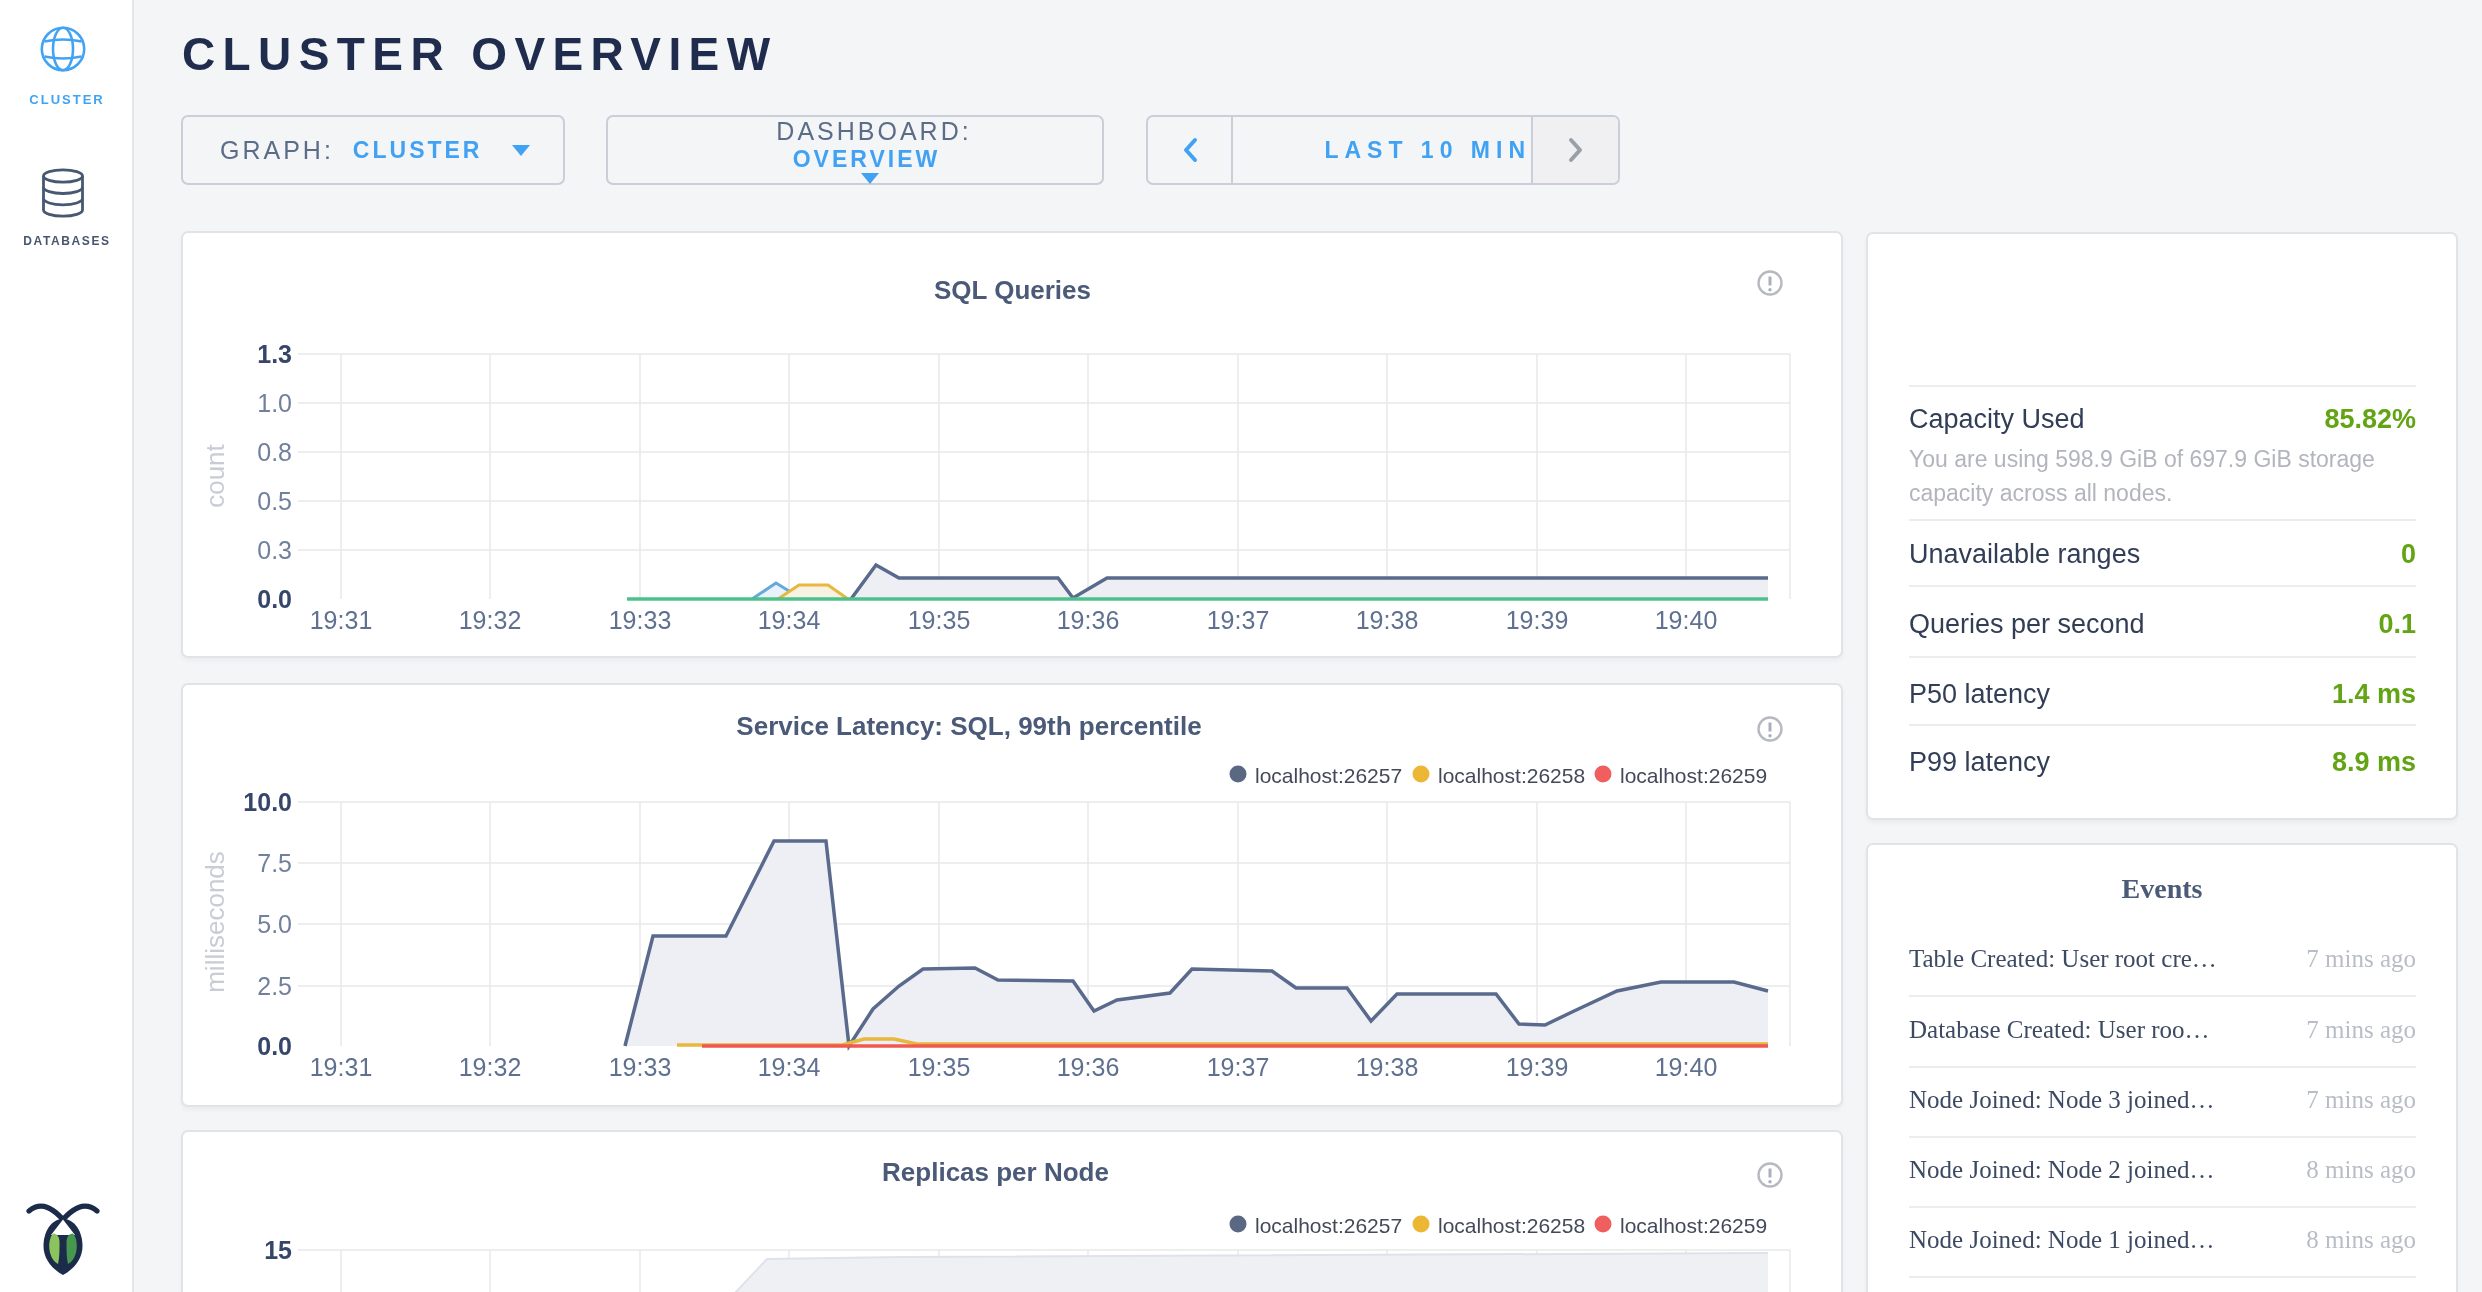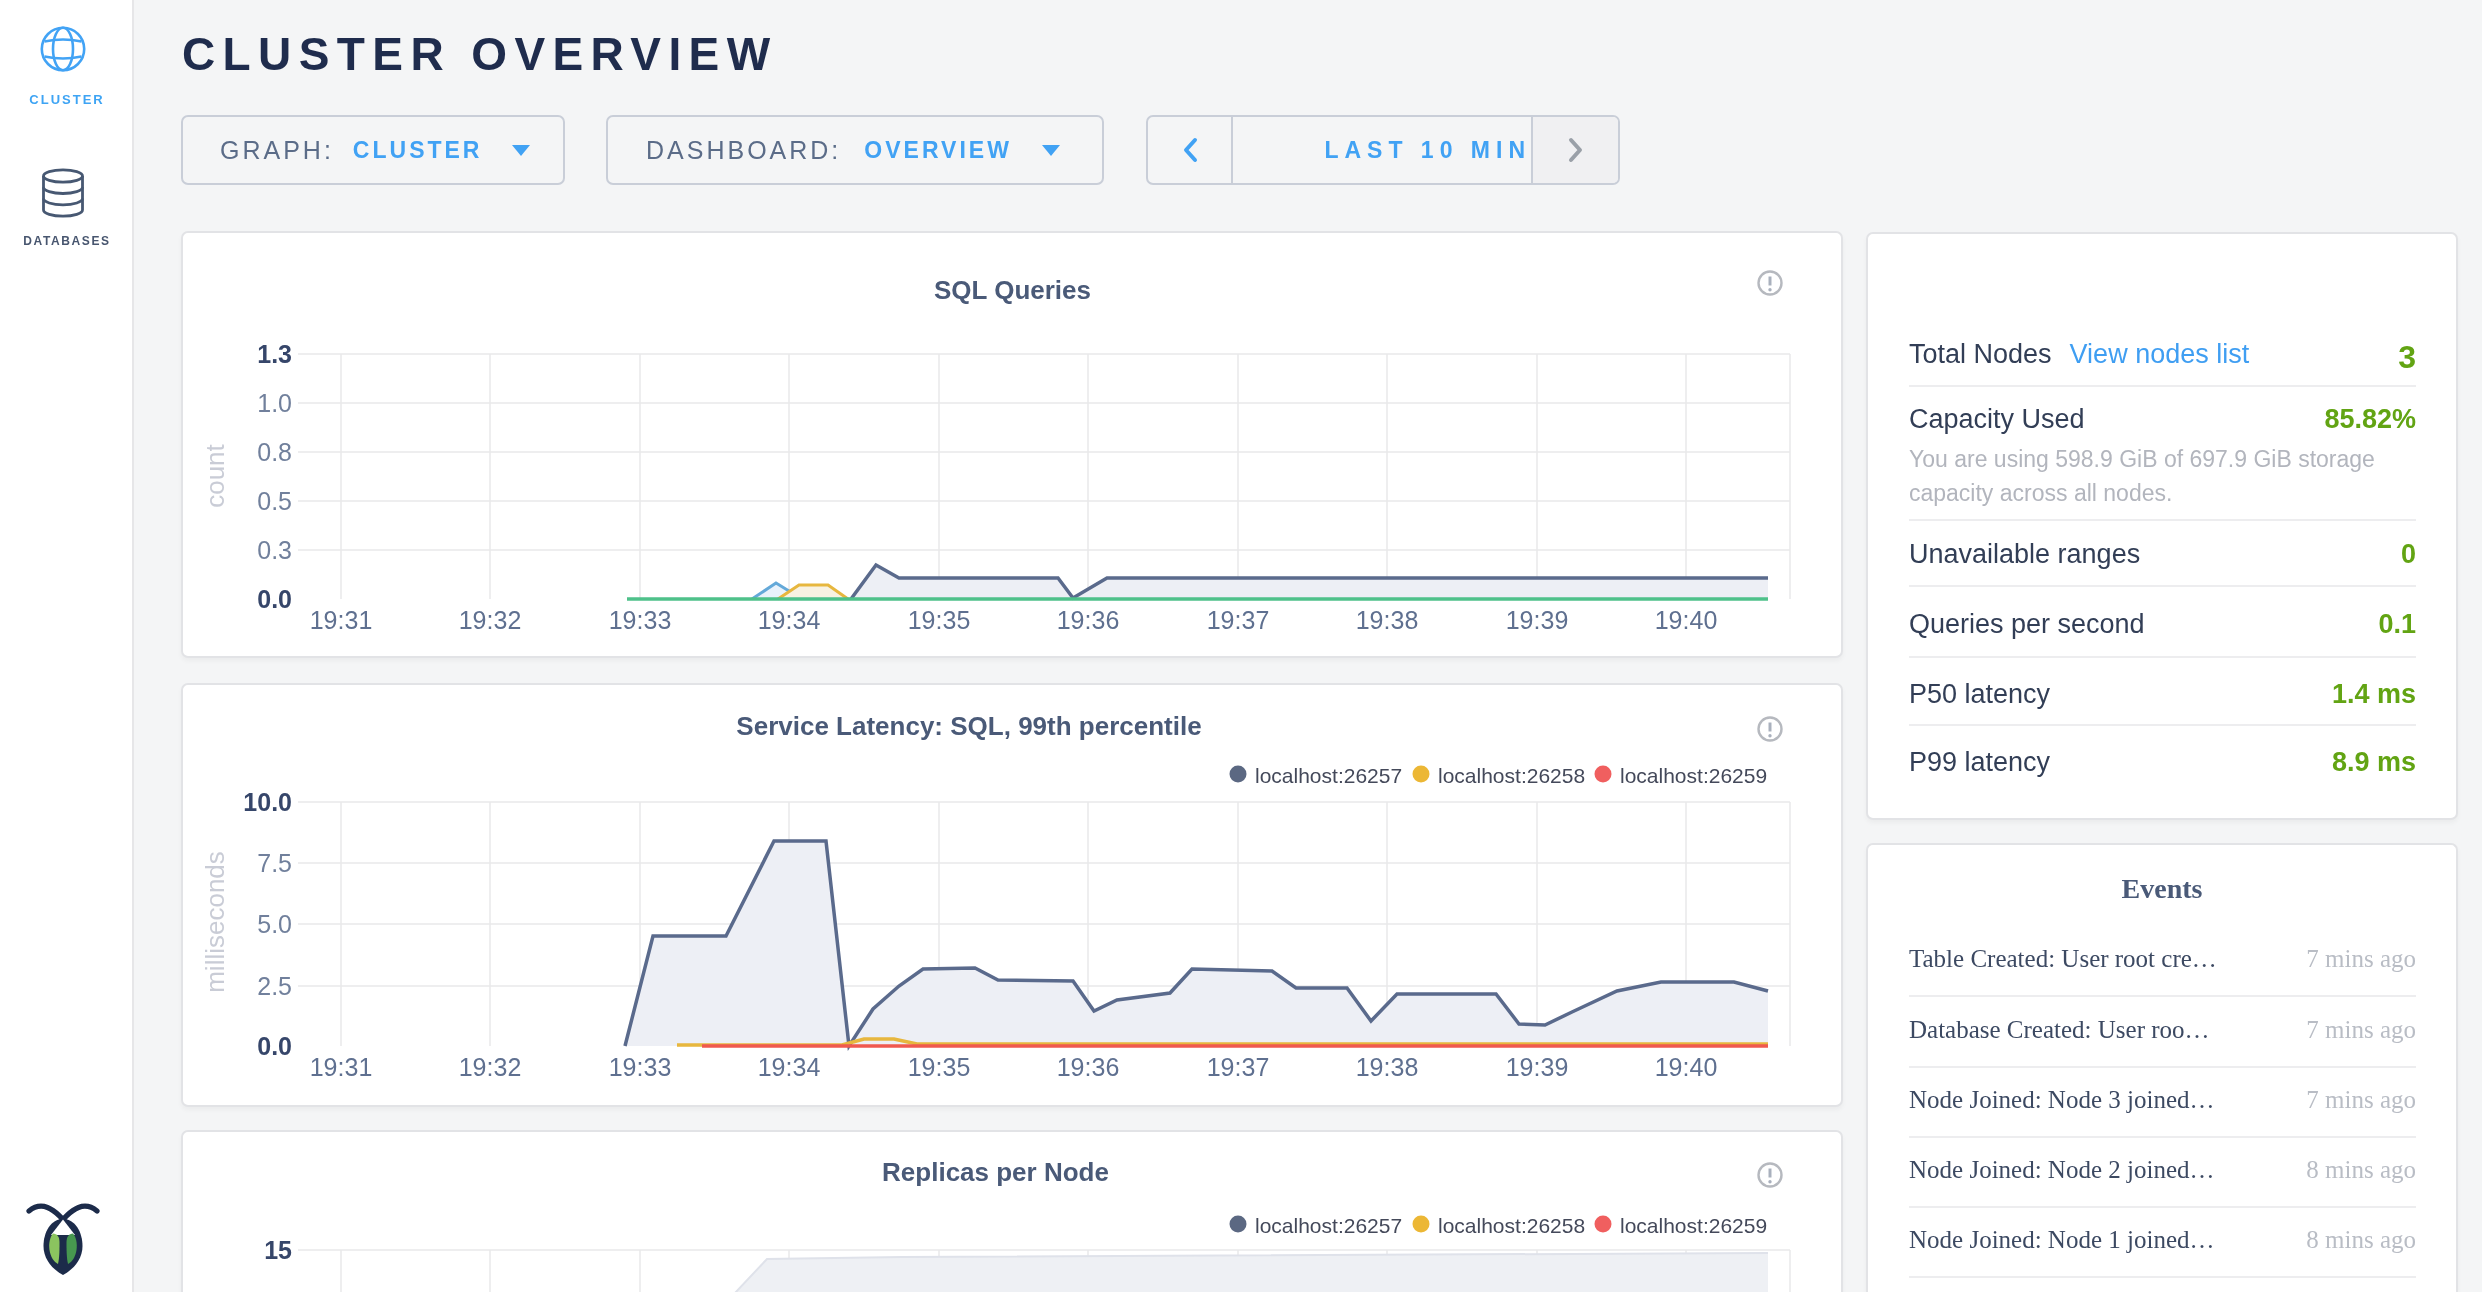--- a/index.html
+++ b/index.html
@@ -55,21 +55,21 @@
   <path d="M40.5,44 C40.5,39 43,35.5 47,35.5 C50,39 51.5,45 50.5,52 C49.5,59 46,64 42,66 C40.5,60 40.5,51 40.5,44 Z" fill="#47984f"></path>
 </svg>
 
 <h1 class="title">CLUSTER OVERVIEW</h1>
 
 <div class="selbox" style="left:181px; width:384px; justify-content:flex-start;">
   <span class="sl" style="margin-left:37px;">GRAPH:</span>
     <span class="sv" style="margin-left:19px;">CLUSTER</span>
     <span class="caret"></span>
 </div>
-<div class="selbox" style="left:606px; width:498px; justify-content:flex-start;">
+<div class="selbox" style="left:606px; width:498px; justify-content:flex-start;flex-direction:column;">
   <span class="sl" style="margin-left:38px;">DASHBOARD:</span>
     <span class="sv" style="margin-left:23px;">OVERVIEW</span>
     <span class="caret"></span>
 </div>
 <div class="selbox" style="left:1146px; width:474px; padding:0;">
   <div style="width:85px; height:100%; display:flex; align-items:center; justify-content:center; border-right:2px solid #c9ced8;">
     <svg width="16" height="26" viewBox="0 0 16 26">
         <path d="M13,3 L4,13 L13,23" fill="none" stroke="#41a2f4" stroke-width="4" stroke-linecap="round" stroke-linejoin="round"></path>
       </svg>
   </div>
@@ -245,21 +245,20 @@
     <g font-size="25" fill="#36466a" font-weight="bold" text-anchor="end">
       <text x="109" y="127">15</text>
       <text x="109" y="189">10</text>
     </g>
     <path d="M519,196 L584,127 L719,125 L1585,121 L1585,196 Z" fill="#eef0f4"></path>
     <path d="M519,196 L584,127 L719,125 L1585,121" fill="none" stroke="#dfe2ea" stroke-width="2"></path>
   </svg>
 </div>
 
 <div class="card" style="left:1866px; top:232px; width:592px; height:588px;">
-  <div class="srow" style="top:105px;">Total Nodes<span style="color:#3f9ef2; margin-left:18px;">View nodes list</span><span class="val" style="font-size:32px;">3</span></div>
   <div class="hr" style="top:151px;"></div>
   <div class="srow" style="top:170px;">Capacity Used<span class="val">85.82%</span></div>
   <div class="srow" style="top:208px; font-size:23px; color:#b2b5bd; line-height:34px;">You are using 598.9 GiB of 697.9 GiB storage<br>capacity across all nodes.</div>
   <div class="hr" style="top:285px;"></div>
   <div class="srow" style="top:305px;">Unavailable ranges<span class="val">0</span></div>
   <div class="hr" style="top:351px;"></div>
   <div class="srow" style="top:375px;">Queries per second<span class="val">0.1</span></div>
   <div class="hr" style="top:422px;"></div>
   <div class="srow" style="top:445px;">P50 latency<span class="val">1.4 ms</span></div>
   <div class="hr" style="top:490px;"></div>

